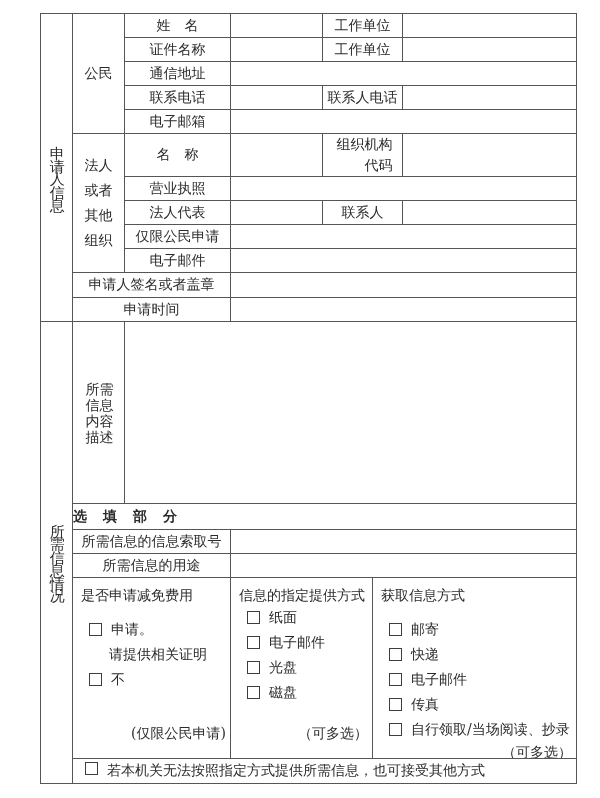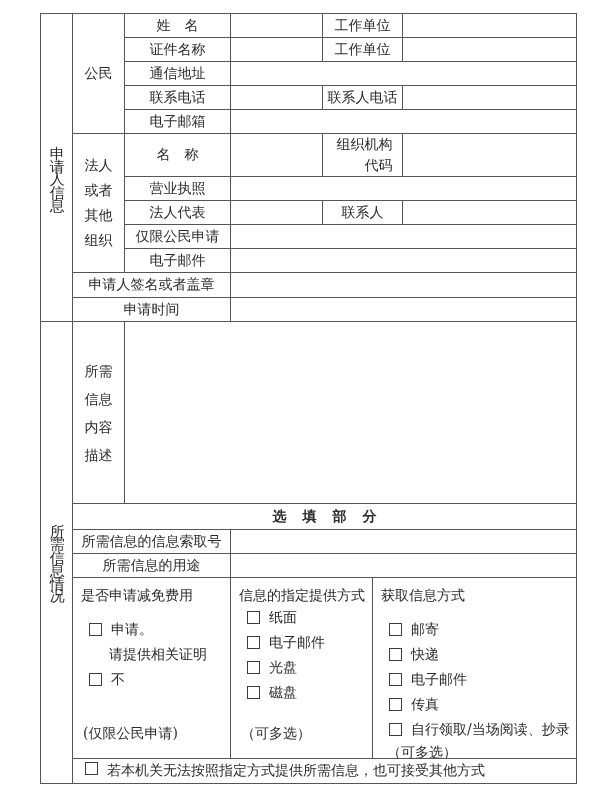--- a/index.html
+++ b/index.html
@@ -21,46 +21,46 @@
   td.val {}
   td.side { text-align:center; }
   .vtext {
     display:inline-block; writing-mode:vertical-lr;
     letter-spacing:13px; line-height:1.15; font-size:15px;
   }
   .wrap2 {
     display:inline-block; width:30px; line-height:25px;
     word-break:break-all; text-align:center;
   }
-  .wrap2.desc { line-height:28px; }
+  .wrap2.desc { line-height:16px;text-align:right; }
   .wrap4 {
     display:inline-block; width:60px; line-height:21px;
     word-break:break-all; text-align:right;
   }
   td.header-optional {
-    text-align:center; font-weight:bold;
-    letter-spacing:16px; padding-left:16px;
+    font-weight:bold;
+    letter-spacing:16px; 
   }
   .panel {
     box-sizing:border-box; height:179px;
     display:flex; flex-direction:column;
     padding:7px 4px 14px 6px;
   }
   .panel-title { line-height:20px; padding-left:2px; flex:none; }
   .opt {
     display:flex; align-items:center; gap:9px;
     height:25px; padding-left:10px; flex:none;
   }
   .opt-indent { padding-left:30px; height:25px; display:flex; align-items:center; flex:none; }
   .cb {
     display:inline-block; width:11px; height:11px;
     border:1px solid #3d3d3d; background:#ffffff; flex:none;
   }
   .spacer { flex:1 1 auto; }
-  .footnote { padding-left:4px; line-height:20px; flex:none; }
+  .footnote { padding-left:4px; line-height:20px; flex:none;text-align:right; }
   .note-row {
     display:flex; gap:9px; padding-left:12px;
   }
   .fee-gap { height:12px; flex:none; }
 </style>
 </head>
 <body>
 
 <div class="page">
   <table class="form">

